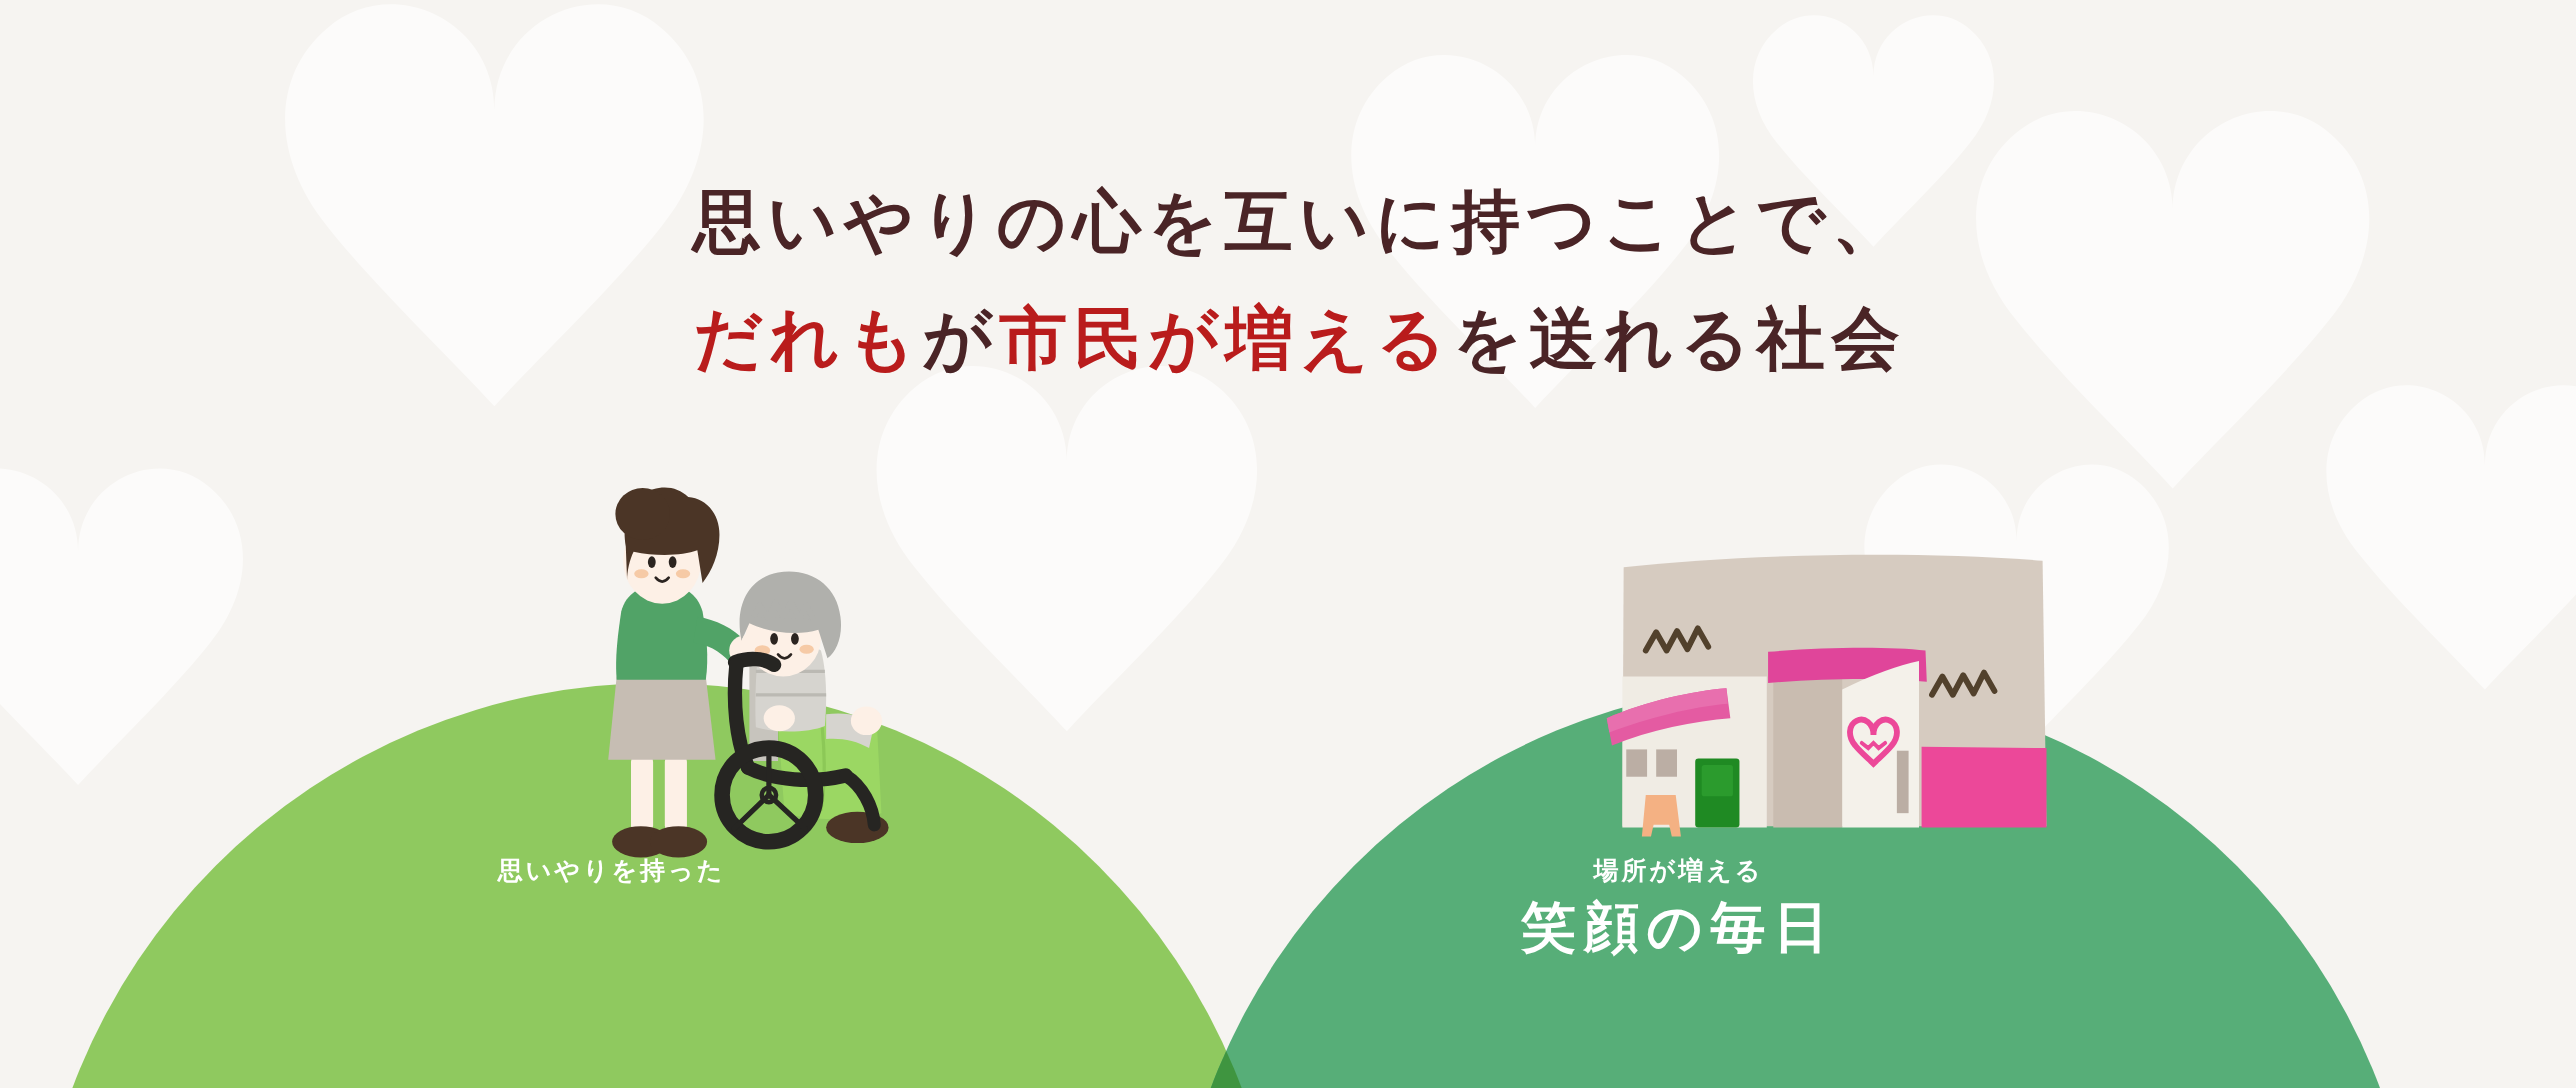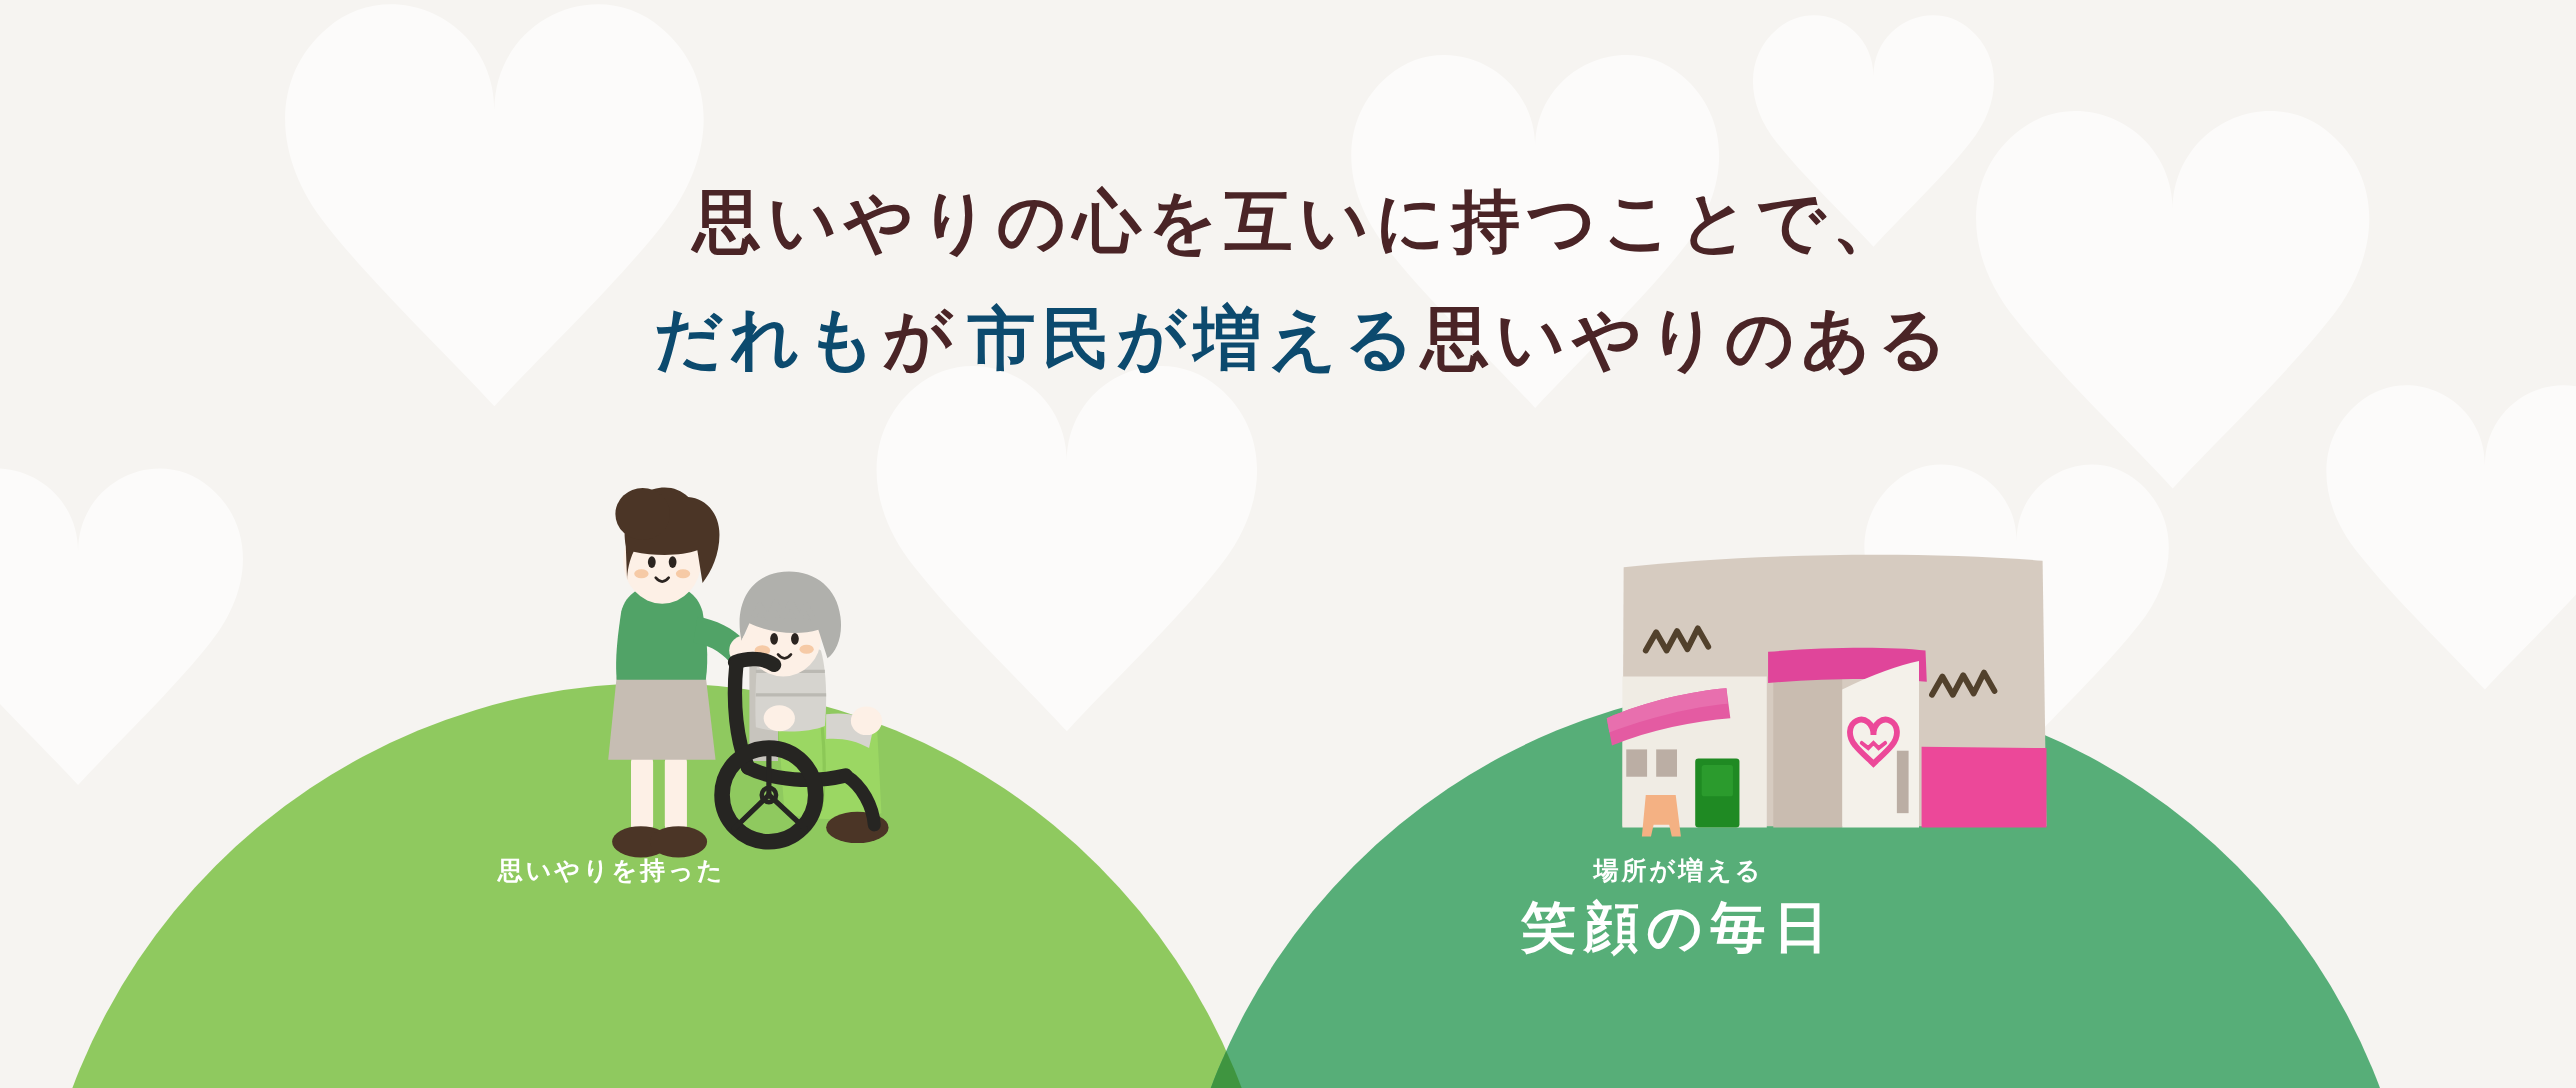--- a/index.html
+++ b/index.html
@@ -37,21 +37,21 @@
     font-weight: 700;
     letter-spacing: 0.10em;
     white-space: nowrap;
     font-family: "DejaVu Sans", "Liberation Sans", sans-serif;
     padding-left: 12px;
   }
   #headline-line1 { top: 177px; font-size: 68px; }
   #headline-line2 { top: 294px; font-size: 68px; }
 
   .hl-dark { color: #4a2426; }
-  .hl-pink { color: #0c4a6e; margin-left: 8px; }
+  .hl-pink { color: #b91c1c; }
 
   .caption-block {
     position: absolute;
     z-index: 6;
     text-align: center;
     color: #ffffff;
     width: 781px;
   }
   #caption-left  { left: 221px;  top: 857px; }
   #caption-right { left: 1288px; top: 857px; }
@@ -232,21 +232,21 @@
     <path d="M2530,1222 L2576,1222 L2584,1286 L2570,1286 L2566,1268 L2542,1268 L2538,1286 L2524,1286 Z" fill="#f4b183"></path>
 
     <path d="M2530,1000 L2546,972 L2562,1000 L2578,970 L2594,998 L2610,966 L2626,994" fill="none" stroke="#52412c" stroke-width="9" stroke-linecap="round" stroke-linejoin="round"></path>
     <path d="M2970,1068 L2986,1040 L3002,1068 L3018,1038 L3034,1066 L3050,1034 L3066,1062" fill="none" stroke="#52412c" stroke-width="9" stroke-linecap="round" stroke-linejoin="round"></path>
   </svg>
 
   <div class="headline" id="headline-line1">
     <span class="hl-dark">思いやりの心を互いに持つことで、</span>
   </div>
   <div class="headline" id="headline-line2">
-    <span class="hl-pink">だれも</span><span class="hl-dark">が</span><span class="hl-pink">市民が増える</span><span class="hl-dark">思いやりのある</span>
+    <span class="hl-pink">だれも</span><span class="hl-dark">が</span><span class="hl-pink">市民が増える</span><span class="hl-dark">を送れる社会</span>
   </div>
 
   <div class="caption-block" id="caption-left">
     <div class="caption-small">思いやりを持った</div>
   </div>
 
   <div class="caption-block" id="caption-right">
     <div class="caption-small">場所が増える</div>
     <div class="caption-big">笑顔の毎日</div>
   </div>

